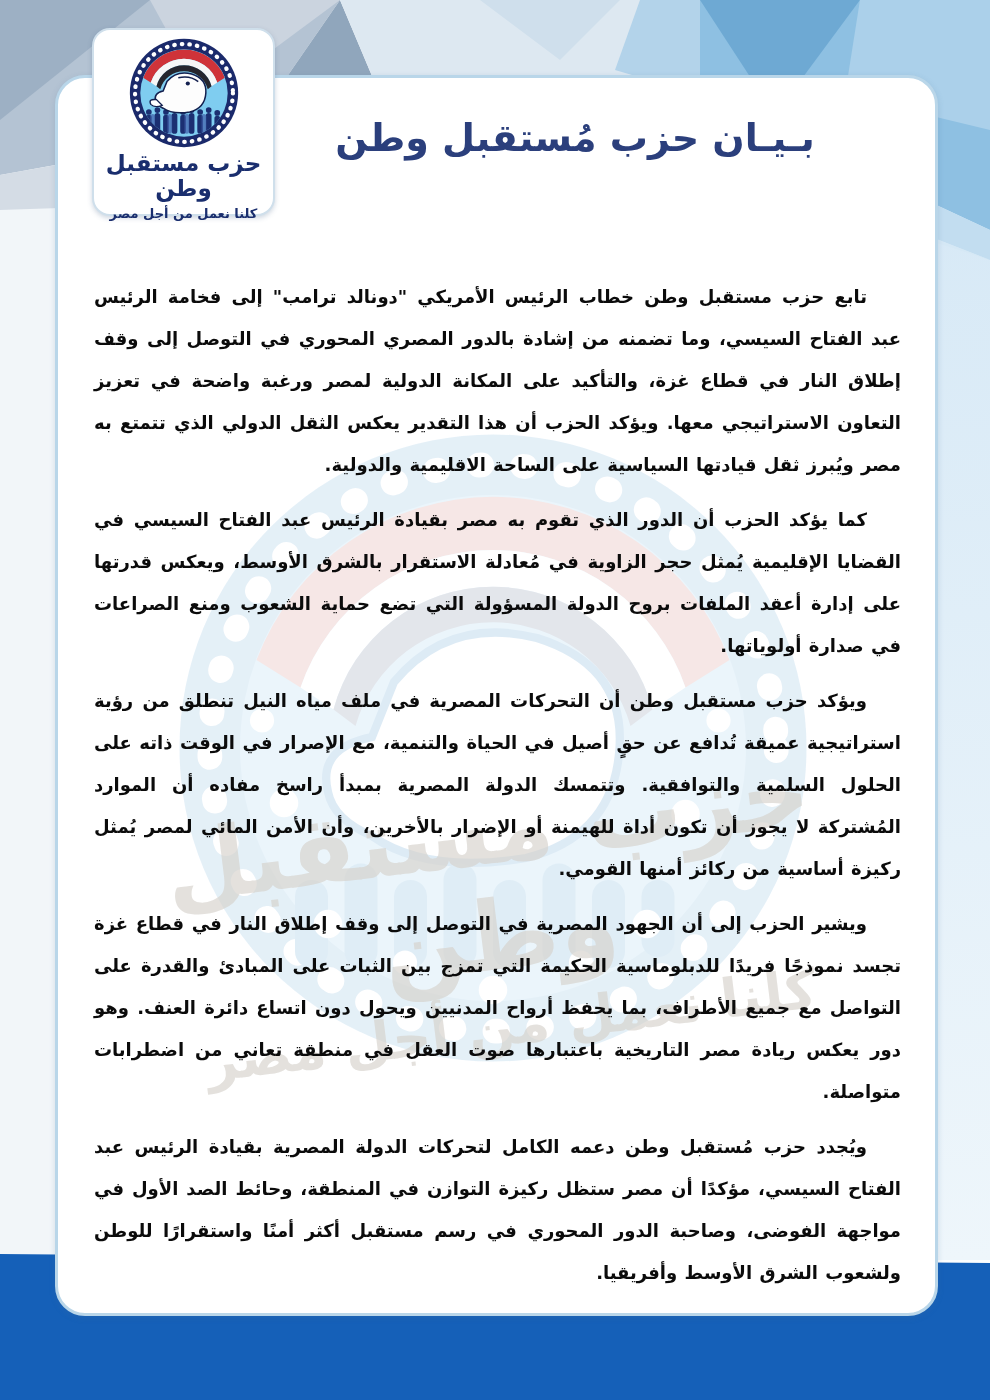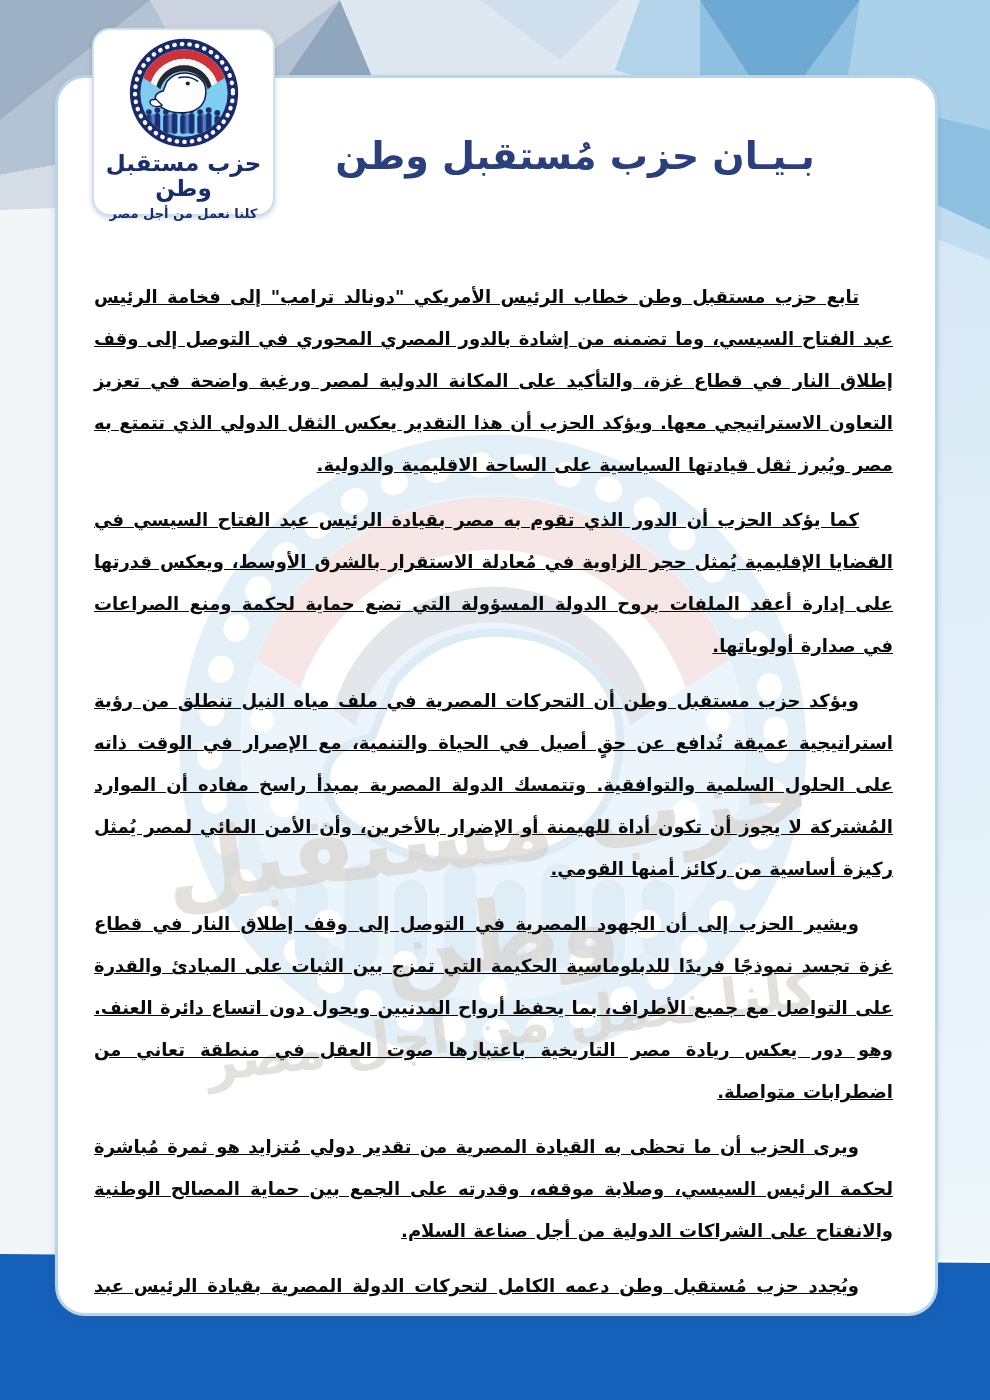--- a/index.html
+++ b/index.html
@@ -23,36 +23,36 @@
     transform:rotate(-7deg);color:#d6d2cc;opacity:.65;direction:rtl;
   }
   .wm-text .l1{font-size:96px;font-weight:bold;line-height:1.1;}
   .wm-text .l2{font-size:54px;font-weight:bold;line-height:1.2;margin-top:6px;}
   
   .content{
     position:absolute;right:34px;left:36px;top:198px;
     direction:rtl;text-align:justify;color:#0b0b0b;
   }
   .content p{
-    margin:0 8px 13px 0;font-size:18px;font-weight:bold;line-height:42px;
-    text-indent:34px;word-spacing:1px;text-decoration:underline;
+    margin:0 0 13px 0;font-size:18px;font-weight:bold;line-height:42px;
+    text-indent:34px;word-spacing:1px;
   }
   
   .logo-box{
     position:absolute;left:92px;top:28px;width:183px;height:188px;
     background:#ffffff;border:2px solid #cfdfeb;border-radius:18px;
     box-sizing:border-box;box-shadow:0 2px 5px rgba(60,90,130,.25);
     text-align:center;
   }
   .logo-emblem{display:block;margin:6px auto 0 auto;width:114px;height:114px;}
   .logo-name{font-size:23px;font-weight:bold;color:#1a2e6e;direction:rtl;line-height:1.1;margin-top:1px;}
   .logo-slogan{font-size:13px;font-weight:bold;color:#1a2e6e;direction:rtl;margin-top:4px;}
   
   .title{
-    position:absolute;left:290px;top:134px;width:570px;margin:0;
+    position:absolute;left:290px;top:116px;width:570px;margin:0;
     text-align:center;direction:rtl;
     font-size:38px;font-weight:bold;color:#2b3f7c;letter-spacing:0px;
   }
 </style>
 </head>
 <body>
 
 <div class="page">
 
   <svg class="bg-svg" viewBox="0 0 990 1400" xmlns="http://www.w3.org/2000/svg">
@@ -126,24 +126,23 @@
         </g>
       </svg>
       <div class="wm-text">
         <div class="l1">حزب مستقبل وطن</div>
         <div class="l2">كلنا نعمل من أجل مصر</div>
       </div>
     </div>
 
     <div class="content">
       <p>تابع حزب مستقبل وطن خطاب الرئيس الأمريكي "دونالد ترامب" إلى فخامة الرئيس عبد الفتاح السيسي، وما تضمنه من إشادة بالدور المصري المحوري في التوصل إلى وقف إطلاق النار في قطاع غزة، والتأكيد على المكانة الدولية لمصر ورغبة واضحة في تعزيز التعاون الاستراتيجي معها. ويؤكد الحزب أن هذا التقدير يعكس الثقل الدولي الذي تتمتع به مصر ويُبرز ثقل قيادتها السياسية على الساحة الاقليمية والدولية.</p>
-      <p>كما يؤكد الحزب أن الدور الذي تقوم به مصر بقيادة الرئيس عبد الفتاح السيسي في القضايا الإقليمية يُمثل حجر الزاوية في مُعادلة الاستقرار بالشرق الأوسط، ويعكس قدرتها على إدارة أعقد الملفات بروح الدولة المسؤولة التي تضع حماية لحكمة ومنع الصراعات في صدارة أولوياتها.</p>
+      <p>كما يؤكد الحزب أن الدور الذي تقوم به مصر بقيادة الرئيس عبد الفتاح السيسي في القضايا الإقليمية يُمثل حجر الزاوية في مُعادلة الاستقرار بالشرق الأوسط، ويعكس قدرتها على إدارة أعقد الملفات بروح الدولة المسؤولة التي تضع حماية الشعوب ومنع الصراعات في صدارة أولوياتها.</p>
       <p>ويؤكد حزب مستقبل وطن أن التحركات المصرية في ملف مياه النيل تنطلق من رؤية استراتيجية عميقة تُدافع عن حقٍ أصيل في الحياة والتنمية، مع الإصرار في الوقت ذاته على الحلول السلمية والتوافقية. وتتمسك الدولة المصرية بمبدأ راسخ مفاده أن الموارد المُشتركة لا يجوز أن تكون أداة للهيمنة أو الإضرار بالأخرين، وأن الأمن المائي لمصر يُمثل ركيزة أساسية من ركائز أمنها القومي.</p>
       <p>ويشير الحزب إلى أن الجهود المصرية في التوصل إلى وقف إطلاق النار في قطاع غزة تجسد نموذجًا فريدًا للدبلوماسية الحكيمة التي تمزج بين الثبات على المبادئ والقدرة على التواصل مع جميع الأطراف، بما يحفظ أرواح المدنيين ويحول دون اتساع دائرة العنف. وهو دور يعكس ريادة مصر التاريخية باعتبارها صوت العقل في منطقة تعاني من اضطرابات متواصلة.</p>
-      <p>ويرى الحزب أن ما تحظى به القيادة المصرية من تقدير دولي مُتزايد هو ثمرة مُباشرة لحكمة الرئيس السيسي، وصلابة موقفه، وقدرته على الجمع بين حماية المصالح الوطنية والانفتاح على الشراكات الدولية من أجل صناعة السلام.</p>
       <p>ويُجدد حزب مُستقبل وطن دعمه الكامل لتحركات الدولة المصرية بقيادة الرئيس عبد الفتاح السيسي، مؤكدًا أن مصر ستظل ركيزة التوازن في المنطقة، وحائط الصد الأول في مواجهة الفوضى، وصاحبة الدور المحوري في رسم مستقبل أكثر أمنًا واستقرارًا للوطن ولشعوب الشرق الأوسط وأفريقيا.</p>
     </div>
   </div>
 
   <div class="logo-box">
     <svg class="logo-emblem" viewBox="0 0 120 120" xmlns="http://www.w3.org/2000/svg">
       <circle cx="60" cy="60" r="57" fill="#1b2a6b"></circle>
       <circle cx="60" cy="60" r="51.5" fill="none" stroke="#ffffff" stroke-width="4.5" stroke-dasharray="0.5 7.5" stroke-linecap="round"></circle>
       <circle cx="60" cy="60" r="46" fill="#7fcdf0"></circle>
       <clipPath id="innerClip">

